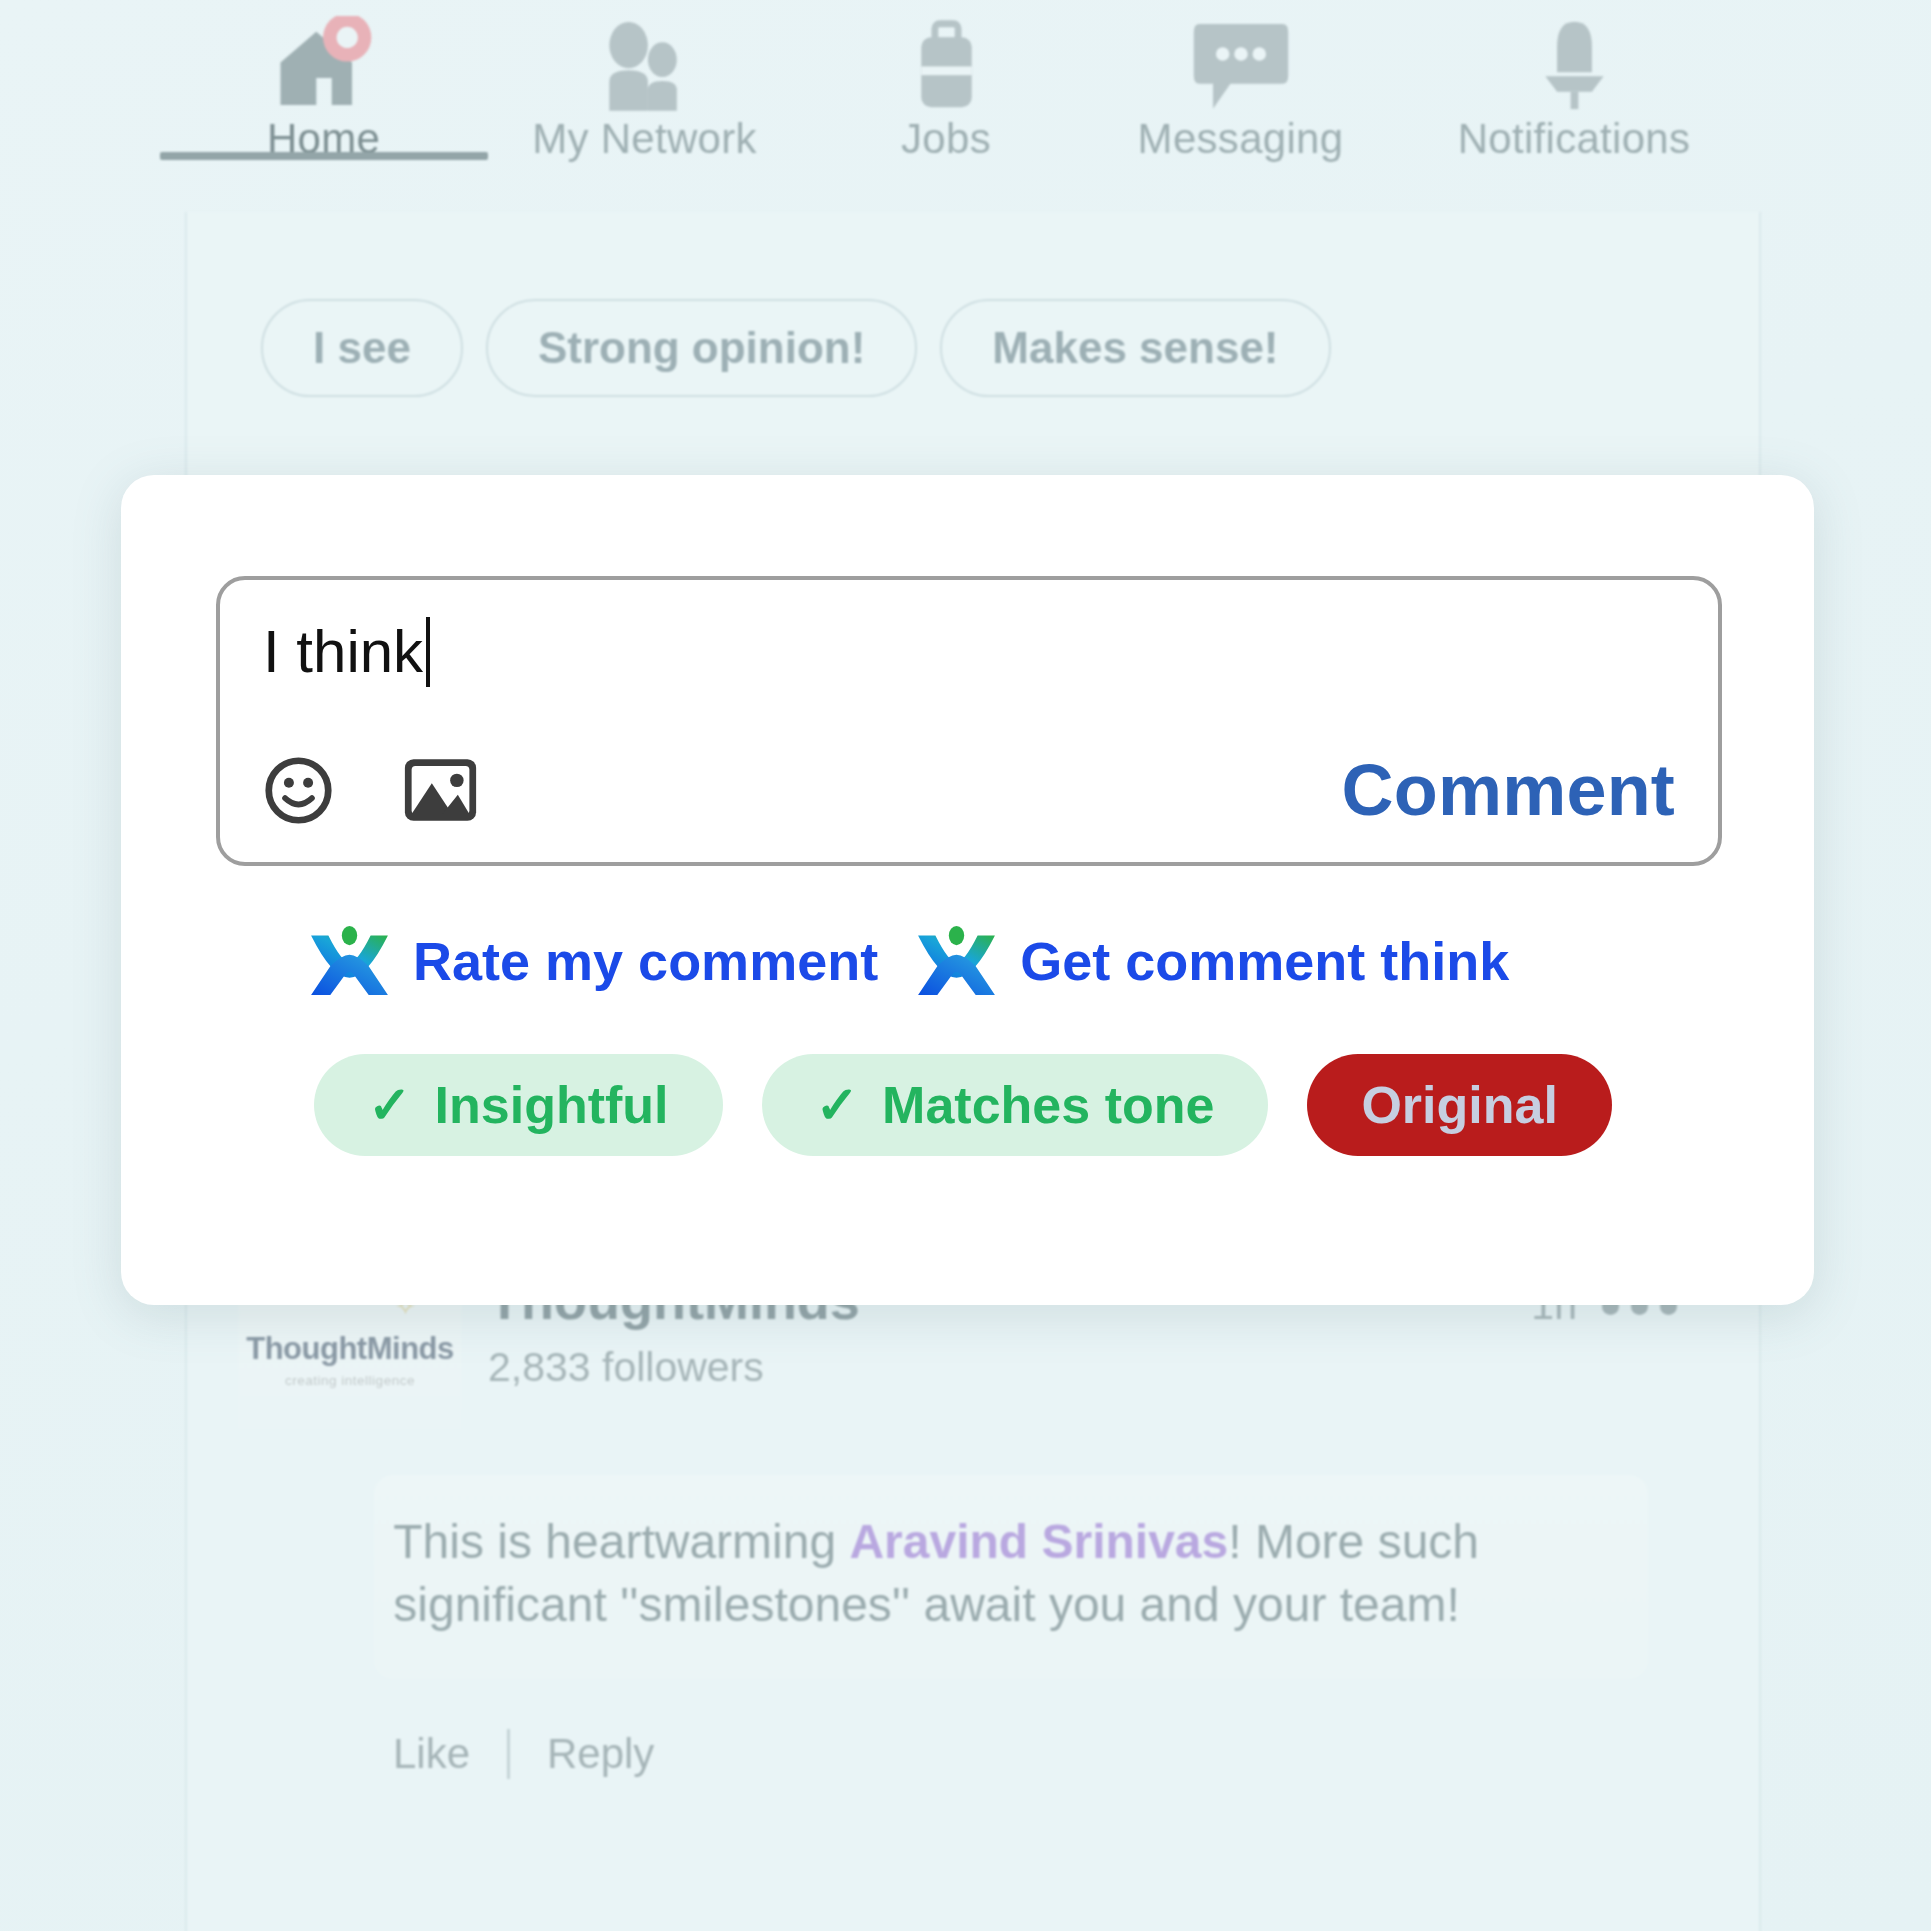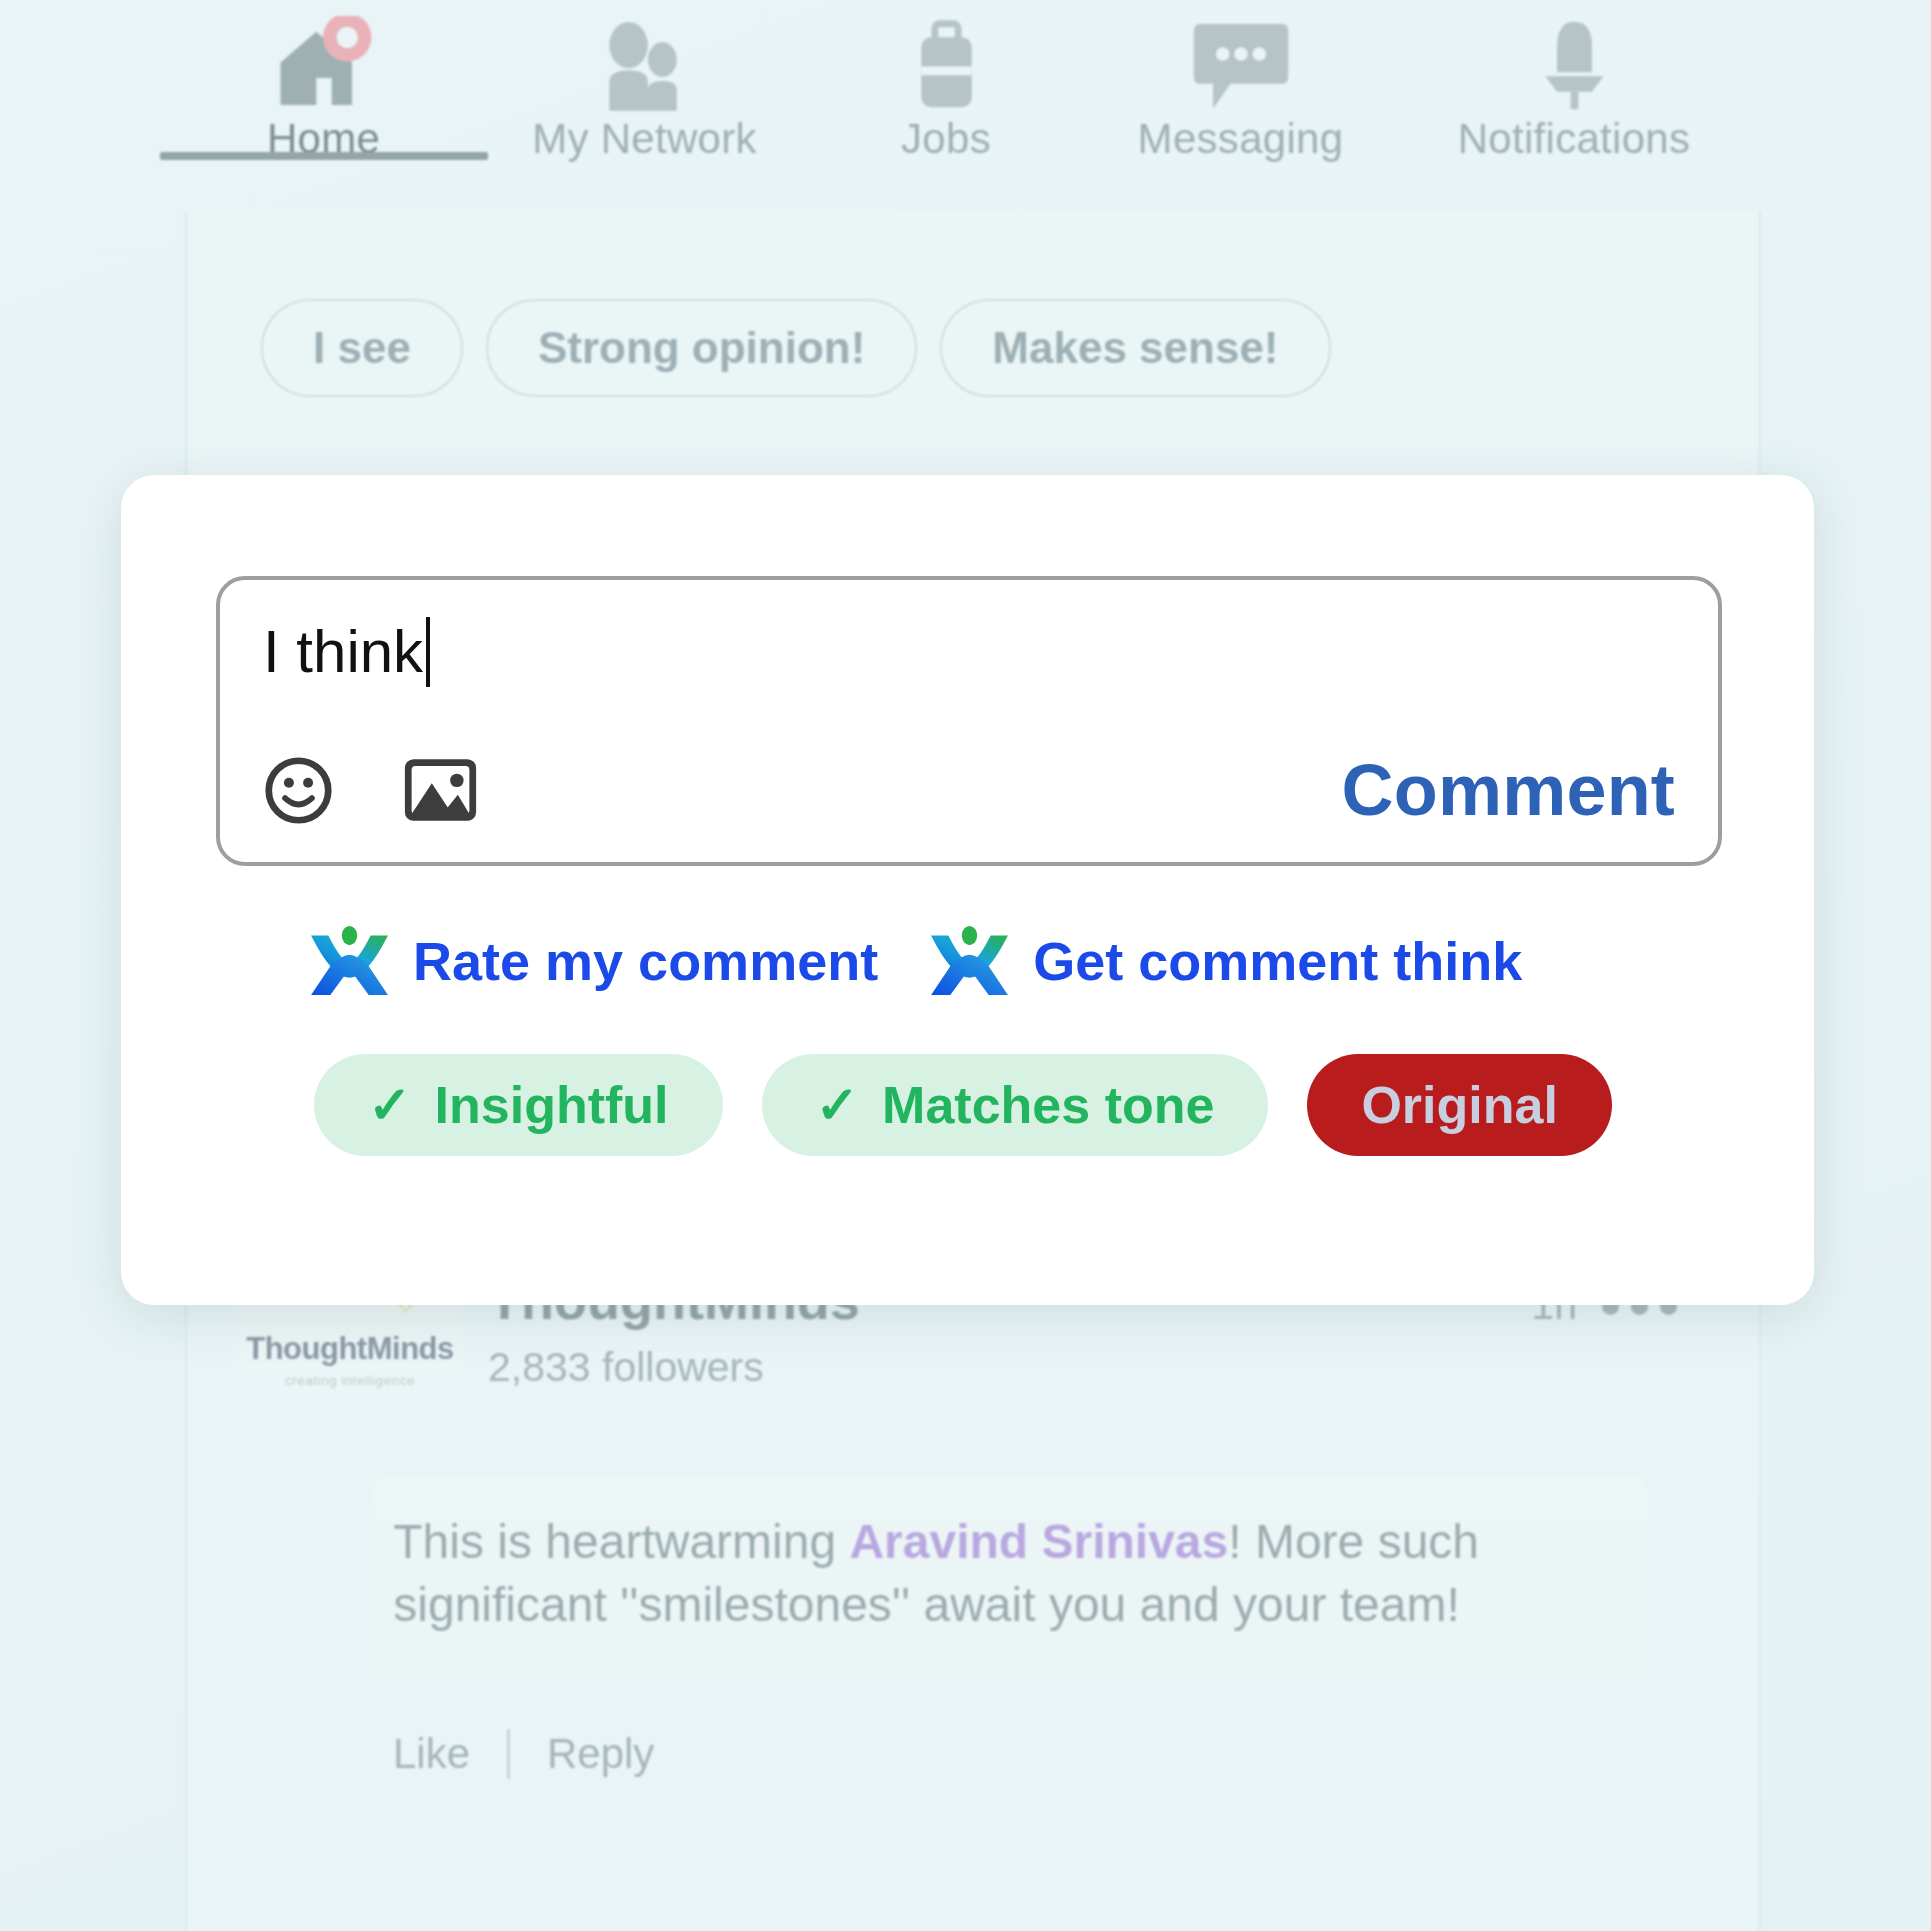--- a/index.html
+++ b/index.html
@@ -283,21 +283,21 @@
     cursor: pointer;
     font-family: "Liberation Sans", sans-serif;
   }
 
   .ai-row {
     position: absolute;
     left: 188px;
     top: 449px;
     display: flex;
     align-items: center;
-    gap: 51px;
+    gap: 38px;
   }
   .ai-action {
     display: flex;
     align-items: center;
     gap: 23px;
     cursor: pointer;
   }
   .ai-label {
     font-size: 54px;
     font-weight: 700;

